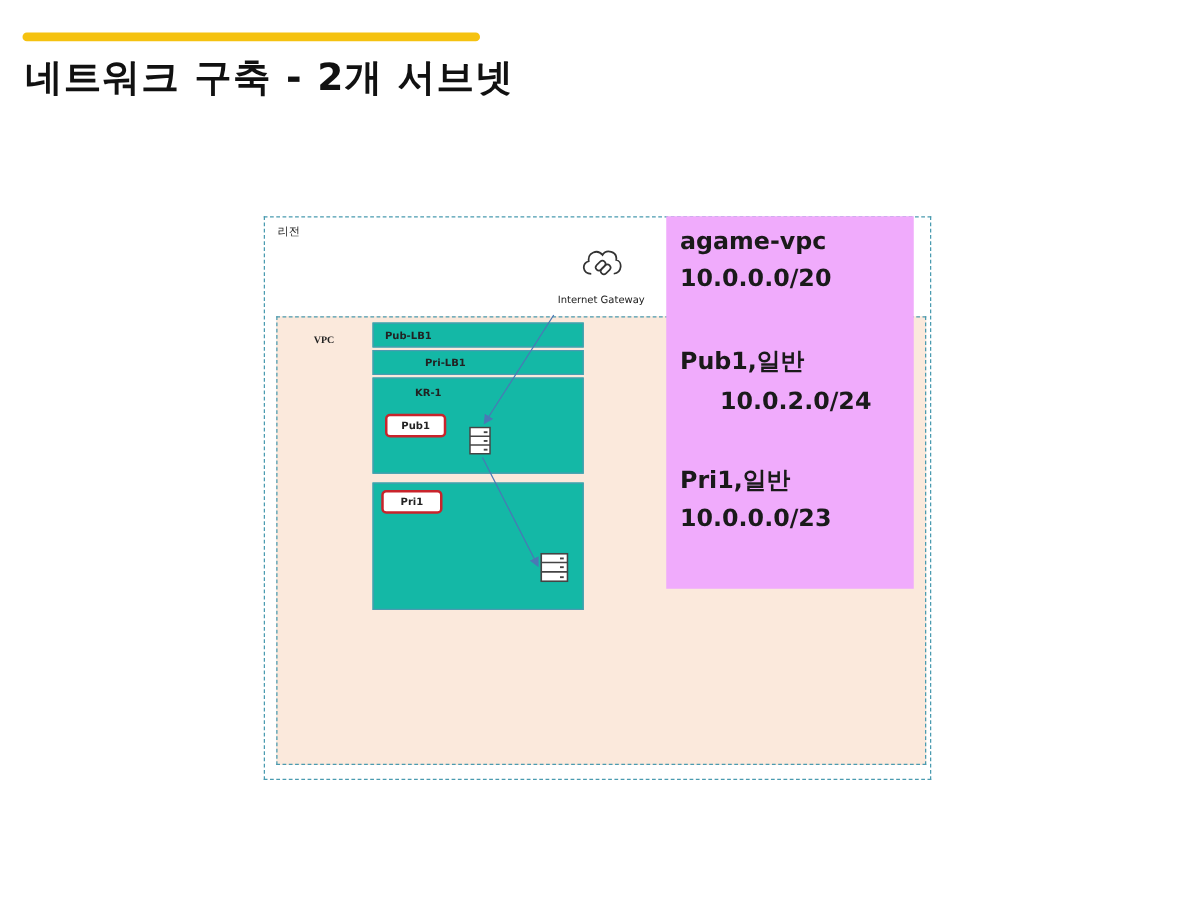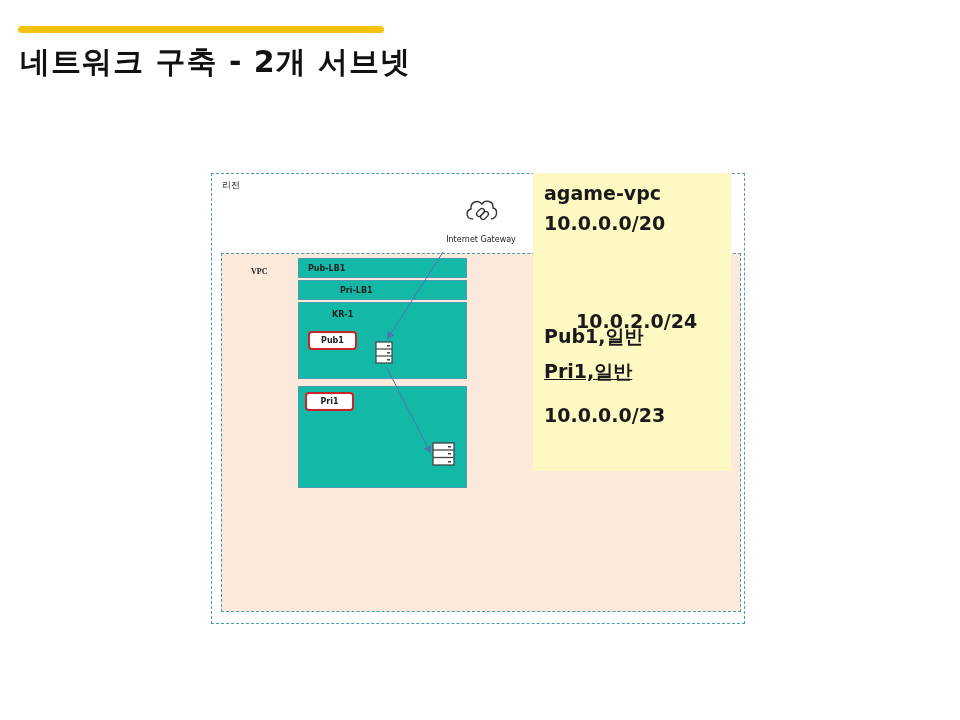--- a/index.html
+++ b/index.html
@@ -43,21 +43,21 @@
     box-sizing: border-box; font-size: 8px; font-weight: bold; color: #222;
     text-align: center;
   }
   .igw {
     position: absolute; left: 440px; top: 195px; width: 82px; text-align: center;
   }
   .igw-label { font-size: 8px; color: #222; display: block; margin-top: 6px; white-space: nowrap; }
   .server-icon { position: absolute; }
   .info-panel {
     position: absolute; left: 533px; top: 173px; width: 198px; height: 298px;
-    background: #fef9c3;
+    background: #f0abfc;
   }
   .info-line {
     position: absolute; left: 11px; font-size: 19px; font-weight: bold; color: #1a1a1a;
     white-space: nowrap;
   }
   svg.arrows { position: absolute; left: 0; top: 0; }
 </style>
 </head>
 <body>
 
@@ -122,17 +122,17 @@
       <path d="M0,0 L8,4 L0,8 z" fill="#4a78b5"></path>
     </marker>
   </defs>
   <line x1="443" y1="252" x2="388" y2="338" stroke="#4a78b5" stroke-width="1" marker-end="url(#ah)"></line>
   <line x1="386" y1="366" x2="430" y2="452" stroke="#4a78b5" stroke-width="1" marker-end="url(#ah)"></line>
 </svg>
 
 <div class="info-panel">
   <span class="info-line" style="top:9px;">agame-vpc</span>
   <span class="info-line" style="top:39px;">10.0.0.0/20</span>
-  <span class="info-line" style="top:103px;margin-top:48px;">Pub1,일반</span>
+  <span class="info-line" style="top:103px;">Pub1,일반</span>
   <span class="info-line" style="top:137px;margin-left:32px;">10.0.2.0/24</span>
-  <span class="info-line" style="top:186px;text-decoration:underline;">Pri1,일반</span>
+  <span class="info-line" style="top:198px;">Pri1,일반</span>
   <span class="info-line" style="top:231px;">10.0.0.0/23</span>
 </div>
 
 </body></html>

